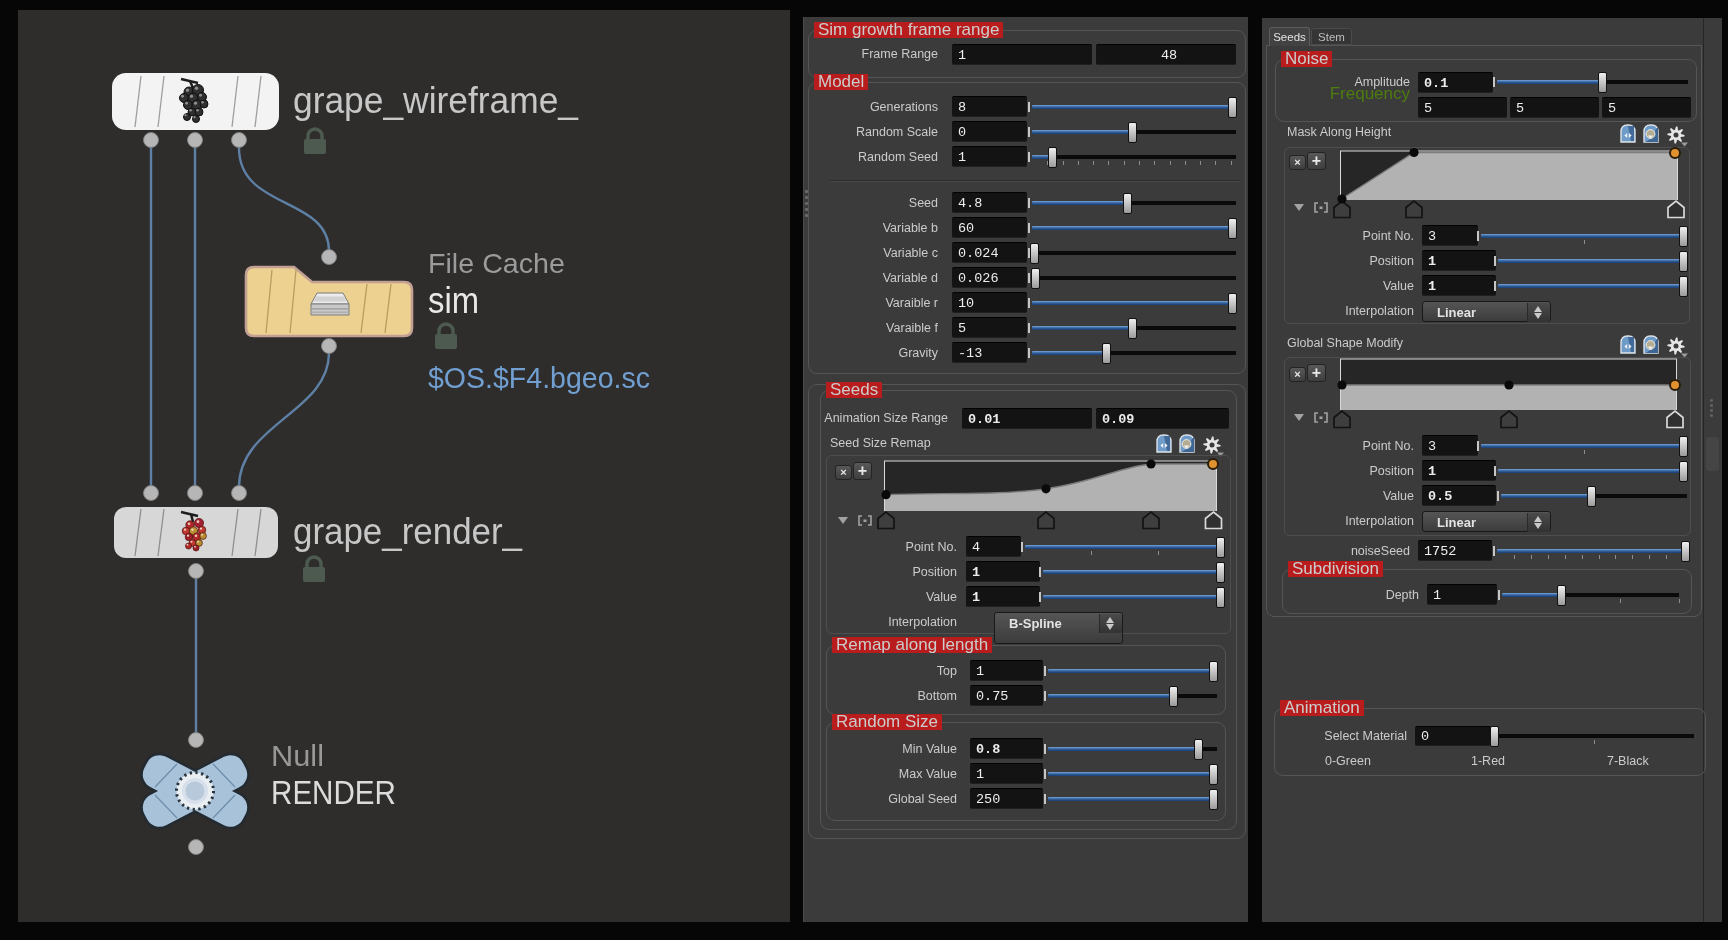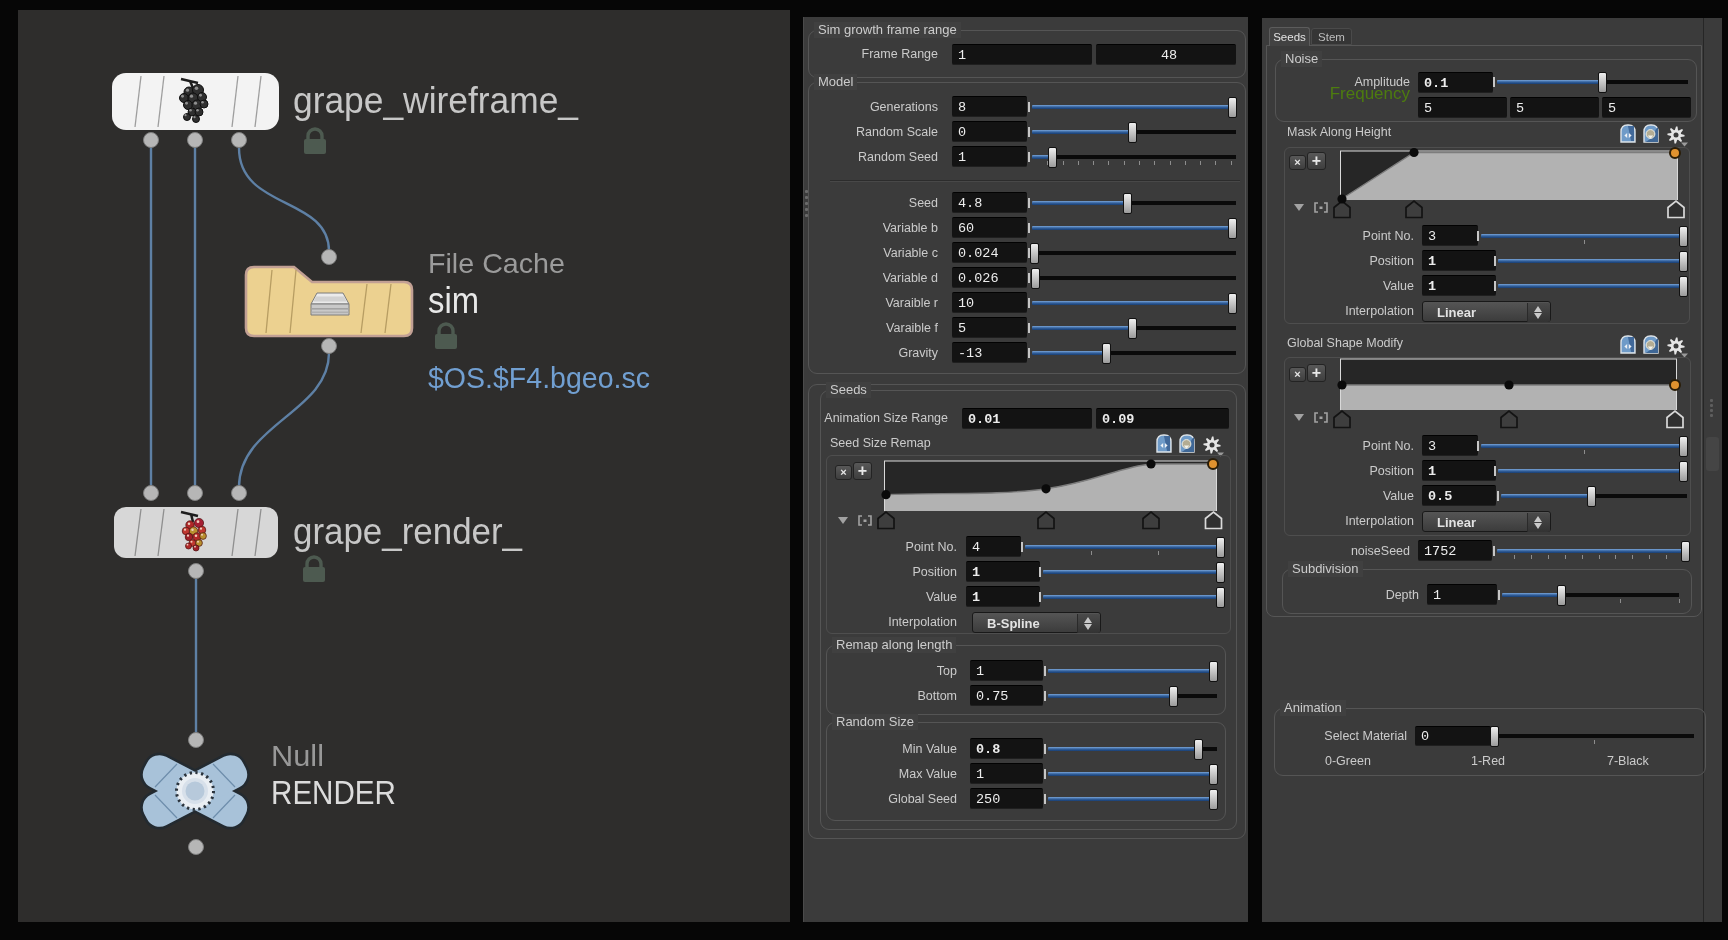--- a/index.html
+++ b/index.html
@@ -3,21 +3,21 @@
 
 html,body{margin:0;padding:0;background:#000;}
 #root{position:relative;width:1728px;height:940px;background:#060606;overflow:hidden;
   font-family:"Liberation Sans",sans-serif;}
 .pane{position:absolute;background:#3b3b3b;}
 .lr{position:absolute;text-align:right;height:16px;line-height:16px;font-family:"Liberation Sans",sans-serif;}
 .fld{position:absolute;background:#131313;color:#ededed;font-family:"Liberation Mono",monospace;
   font-size:13.5px;padding-left:6px;box-sizing:border-box;border-radius:2px;
   border-top:1px solid #020202;border-bottom:1px solid #1f1f1f;}
 .grp{position:absolute;border:1px solid #555;border-radius:9px;}
-.glb{position:absolute;background:#404040;padding:0 4px;font-size:13px;color:#cccccc;height:16px;line-height:16px;z-index:2}
+.glb{position:absolute;background:#b91c1c;padding:0 4px;font-size:17px;color:#cccccc;height:16px;line-height:16px;z-index:2}
 .sbx{position:absolute;border:1px solid #4e4e4e;border-radius:6px;}
 .sl{position:absolute;height:0}
 .sl .br{position:absolute;left:-4px;top:-5px;width:2px;height:10px;background:#c6c6c6}
 .sl .bl{position:absolute;top:-2.3px;height:4.6px;background:linear-gradient(#7ba6d8 0%,#35639f 48%,#173d72 100%);border-radius:1px}
 .sl .bk{position:absolute;top:-2px;height:4.2px;background:#0a0a0a;border-bottom:1px solid #3a3a3a}
 .sl .hd{position:absolute;top:-10.5px;width:9px;height:21px;background:linear-gradient(#efefef,#9b9b9b);
   border:1px solid #111;border-radius:2px;box-sizing:border-box;z-index:2}
 .sl .tk{position:absolute;top:4px;width:1px;height:4px;background:#8d8d8d}
 .dd{position:absolute;background:linear-gradient(#555,#3c3c3c);border:1px solid #191919;border-radius:3px;box-sizing:border-box}
 .ddt{position:absolute;left:14px;font-size:13px;font-weight:bold;color:#e3e3e3}
@@ -349,21 +349,21 @@
     </div>
 <div class="lr" style="left:797px;top:589px;width:160px;font-size:12.5px;color:#cbcbcb">Value</div>
 <div class="fld" style="left:966px;top:586px;width:74px;height:21px;line-height:21px;font-weight:bold;">1</div>
 <div class="sl" style="left:1043px;top:597px;width:181px">
       <div class="br"></div>
       <div class="bl" style="left:0;width:181.0px"></div>
       <div class="bk" style="left:181.0px;width:0.0px"></div>
       <div class="hd" style="left:173.0px"></div>
     </div>
 <div class="lr" style="left:797px;top:614px;width:160px;font-size:12.5px;color:#cbcbcb">Interpolation</div>
-<div class="dd" style="left:972px;top:612px;width:129px;height:21px">
+<div class="dd" style="left:994px;top:612px;width:129px;height:32px">
       <span class="ddt" style="line-height:21px">B-Spline</span>
       <span class="dds" style="height:19px">
         <i class="up"></i>
         <i class="dn"></i>
       </span>
     </div>
 <div class="grp" style="left:826px;top:645px;width:398px;height:68px"></div>
     <div class="glb" style="left:832px;top:637px">Remap along length</div>
 <div class="lr" style="left:797px;top:663px;width:160px;font-size:12.5px;color:#cbcbcb">Top</div>
 <div class="fld" style="left:970px;top:660px;width:73px;height:21px;line-height:21px;">1</div>

